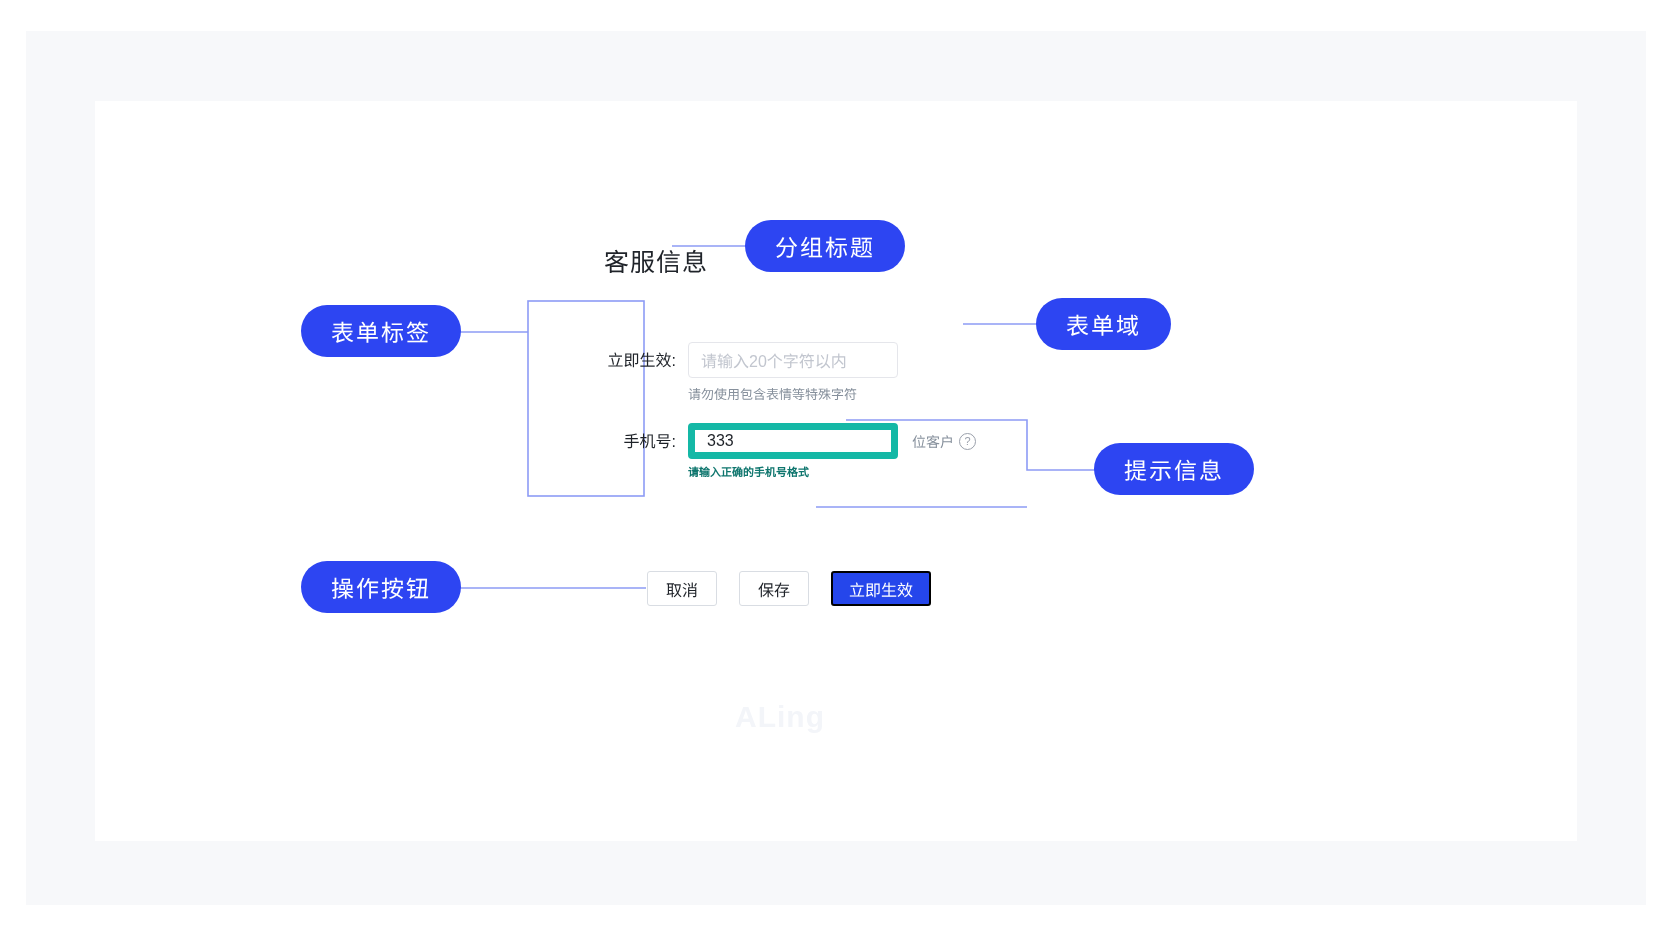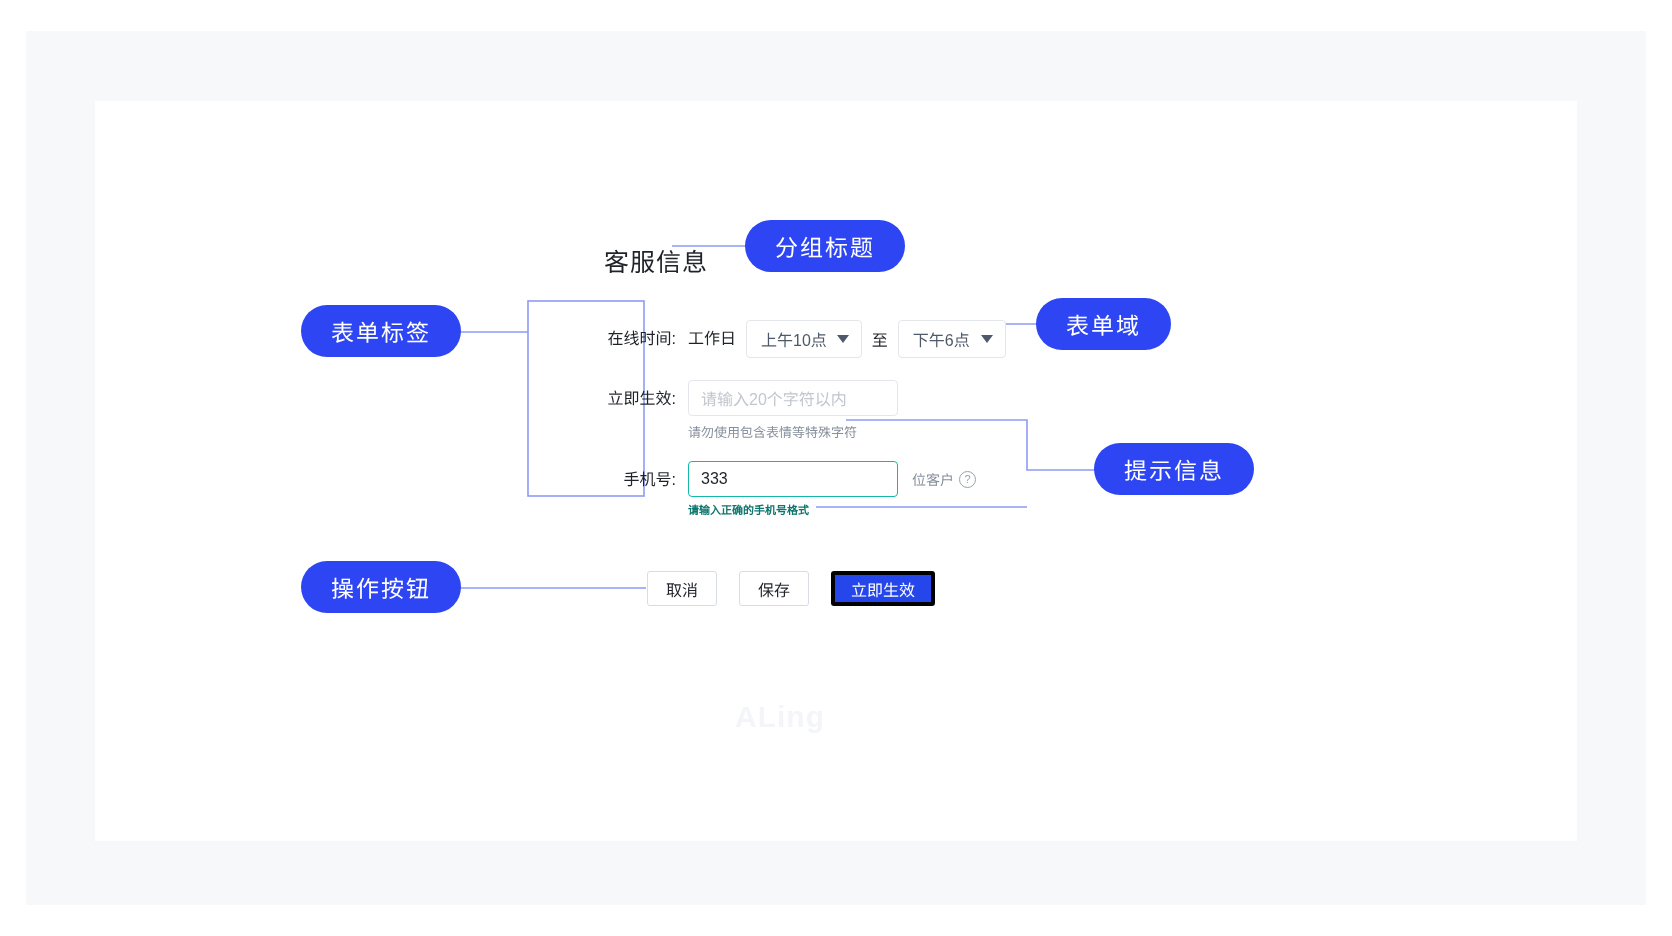--- a/index.html
+++ b/index.html
@@ -130,21 +130,21 @@
     height: 36px;
     padding: 0 12px;
     border: 1px solid #e5e6eb;
     border-radius: 4px;
     background: #ffffff;
     font-size: 16px;
     color: #1f2329;
     cursor: text;
   }
   .input.placeholder { color: #c2c6cf; }
-  .input.error { border: 1px solid #14b8a6; }
+  .input.error { border: 7px solid #14b8a6; }
 
   .suffix-text {
     margin-left: 14px;
     font-size: 14px;
     color: #86909c;
     white-space: nowrap;
     display: inline-flex;
     align-items: center;
   }
   .help-icon {
@@ -200,21 +200,21 @@
     cursor: pointer;
     white-space: nowrap;
   }
   .btn-default {
     background: #ffffff;
     border: 1px solid #d9dde3;
     color: #1f2329;
   }
   .btn-primary {
     background: #2546eb;
-    border: 4px solid #000000;
+    border: 2px solid #000000;
     color: #ffffff;
   }
 
   
   .pill {
     position: absolute;
     display: inline-flex;
     align-items: center;
     justify-content: center;
     height: 52px;
@@ -275,35 +275,20 @@
 
     <polyline points="816,507 1027,507" fill="none" stroke="#8d9bf5" stroke-width="1.6"></polyline>
 
     <line x1="459" y1="588" x2="646" y2="588" stroke="#8d9bf5" stroke-width="1.6"></line>
   </svg>
 
   <div class="group-title">客服信息</div>
 
   <div class="form">
 
-    <div class="form-row">
-      <div class="form-label">在线时间:</div>
-      <div class="form-control">
-        <span class="inline-text">工作日</span>
-        <span class="select">
-          <span>上午10点</span>
-          <span class="caret"></span>
-        </span>
-        <span class="sep-text">至</span>
-        <span class="select no-ml">
-          <span>下午6点</span>
-          <span class="caret"></span>
-        </span>
-      </div>
-    </div>
 
     <div class="row-gap-a"></div>
 
     <div class="form-row">
       <div class="form-label">立即生效:</div>
       <div>
         <div class="input placeholder">请输入20个字符以内</div>
         <div class="helper-text">请勿使用包含表情等特殊字符</div>
       </div>
     </div>

